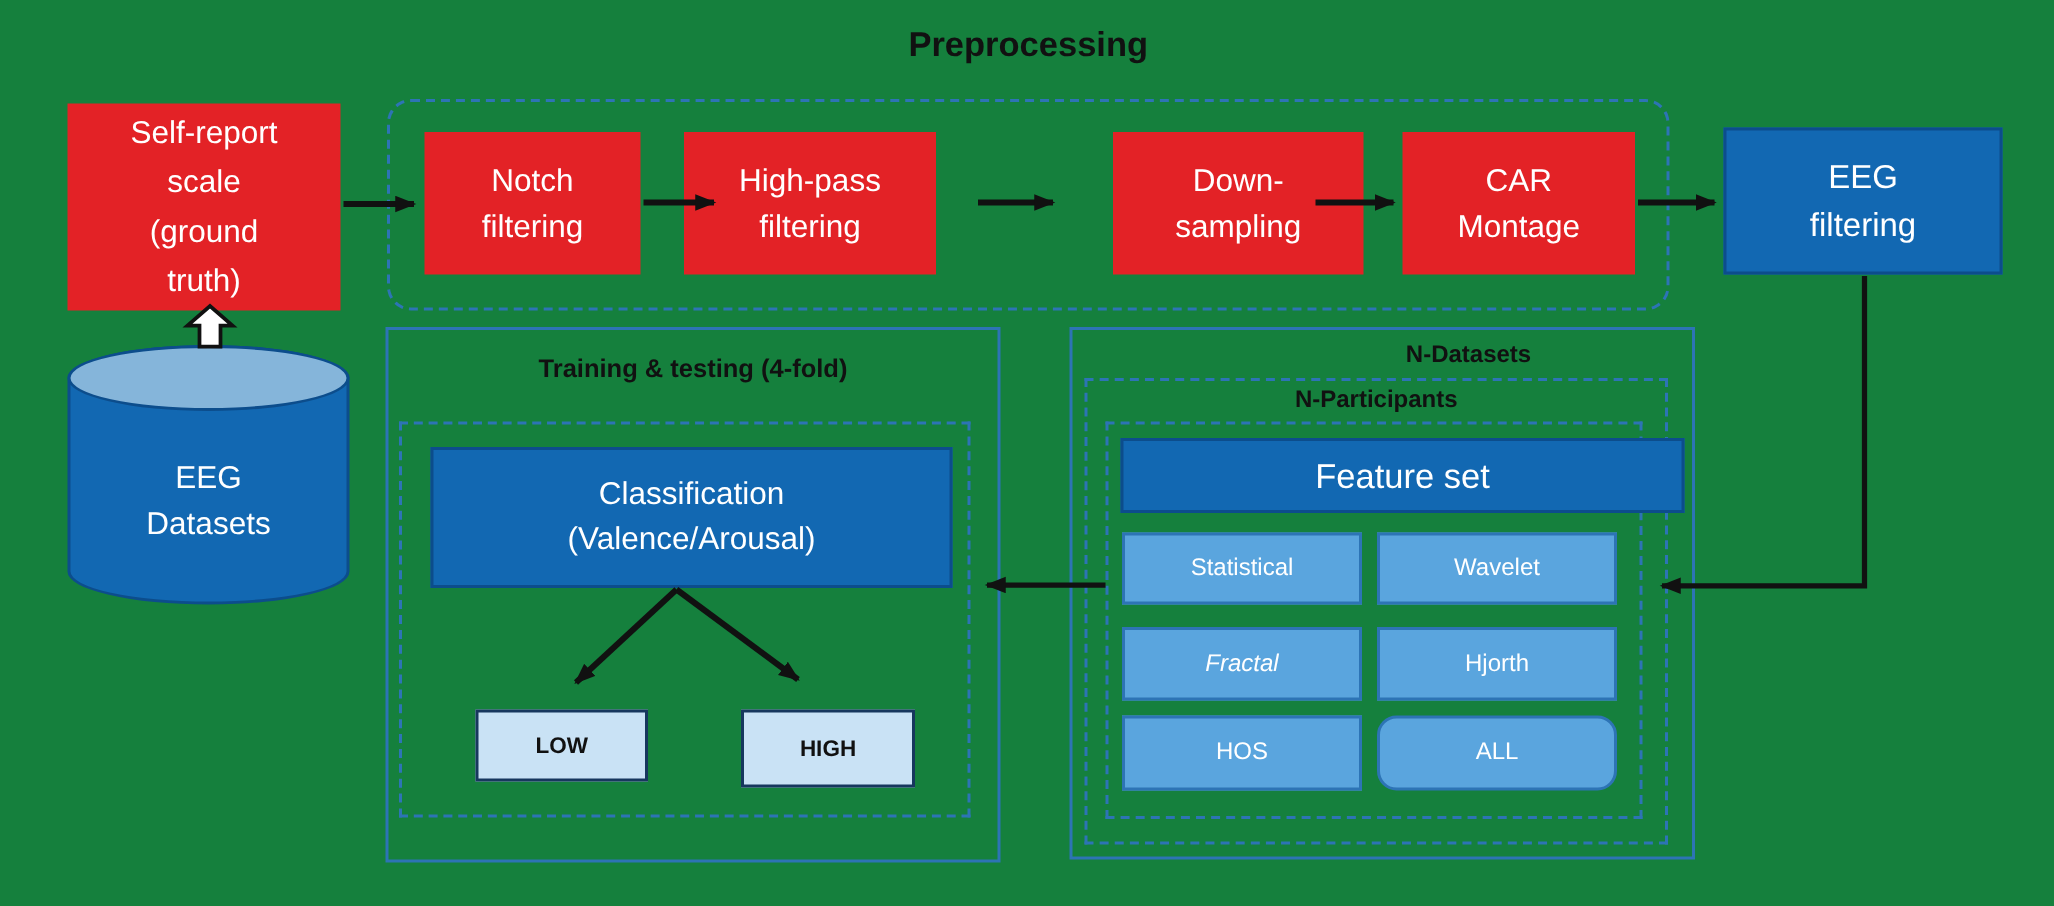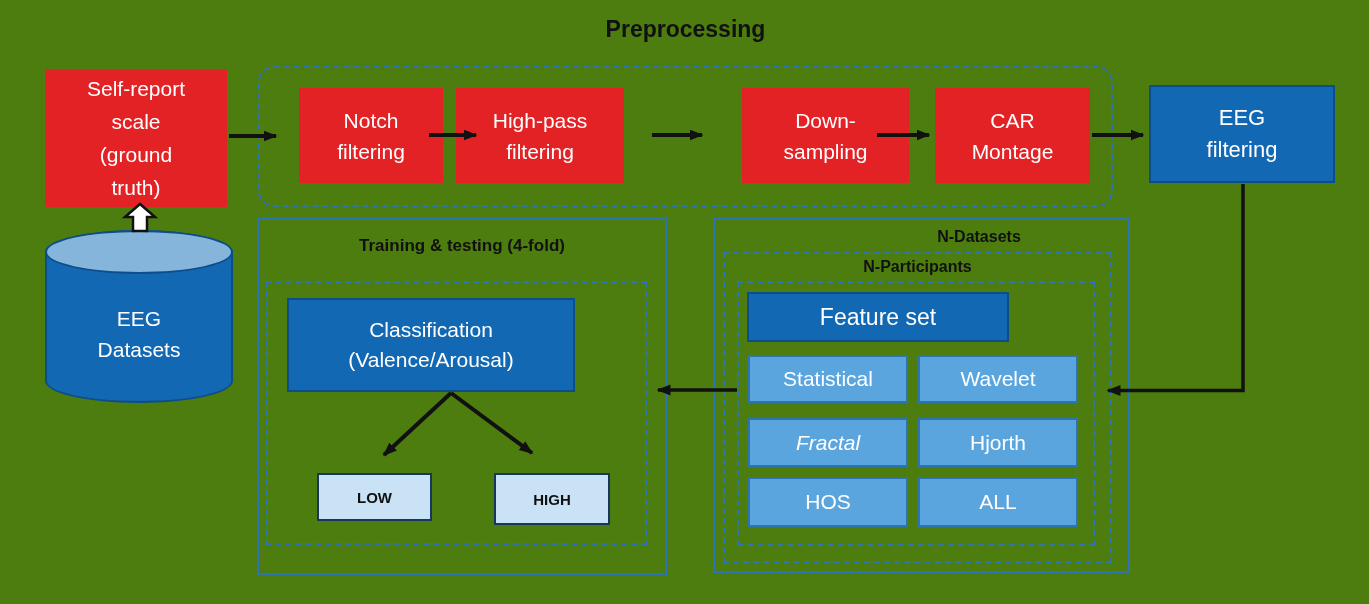--- a/index.html
+++ b/index.html
@@ -1,40 +1,40 @@
 <!DOCTYPE html>
 <html><head>
 <meta charset="utf-8">
 <style>
   html,body{margin:0;padding:0;background:#fff;}
   #canvas{
     position:relative;
     width:1369px;height:604px;
-    background:#4d7c0f;
+    background:#15803d;
     font-family:"Liberation Sans", sans-serif;
     overflow:hidden;
   }
   .abs{position:absolute;box-sizing:border-box;}
   .center-flex{display:flex;flex-direction:column;align-items:center;justify-content:center;text-align:center;}
 
   
   .diagram-title{font-size:23px;font-weight:bold;color:#111;text-align:center;}
   .section-title{font-size:17px;font-weight:bold;color:#111;text-align:center;}
 
   
   .red-box{background:#e32226;color:#fff;}
   .dark-box{background:#1268b2;color:#fff;border:2px solid #0c4d8c;}
   .mid-box{background:#5aa5de;color:#fff;border:2px solid #2d74b5;}
   .light-box{background:#c9e2f5;color:#111;border:2px solid #17375e;}
 
   .red-box .ln{font-size:21px;line-height:31px;}
   .selfreport .ln{font-size:21px;line-height:33px;}
   .dark-box .ln{font-size:22px;line-height:32px;}
   .feature-header{font-size:23px;}
-  .mid-box{font-size:21px;text-align:right;}
+  .mid-box{font-size:16px;text-align:right;}
   .lowhigh{font-size:15px;font-weight:bold;}
 
   
   .dashed-box{border:2px dashed #2d74b5;background:transparent;}
   .solid-box{border:2px solid #2d74b5;background:transparent;}
   .rounded{border-radius:16px;}
 
   
   .cyl-body{
     background:#1268b2;border:2px solid #0c4d8c;
@@ -64,21 +64,21 @@
     <div class="ln">truth)</div>
   </div>
 
   <div class="abs cyl-body" style="left:45px;top:230px;width:188px;height:173px;"></div>
   <div class="abs cyl-top" style="left:45px;top:230px;width:188px;height:44px;"></div>
   <div class="abs cyl-text" style="left:45px;top:303px;width:188px;">
     <div>EEG</div>
     <div>Datasets</div>
   </div>
 
-  <div class="abs red-box center-flex" style="left:299px;top:88px;width:144px;height:95px;">
+  <div class="abs red-box center-flex" style="left:283px;top:88px;width:144px;height:95px;">
     <div class="ln">Notch</div>
     <div class="ln">filtering</div>
   </div>
   <div class="abs red-box center-flex" style="left:456px;top:88px;width:168px;height:95px;">
     <div class="ln">High-pass</div>
     <div class="ln">filtering</div>
   </div>
   <div class="abs red-box center-flex" style="left:708px;top:88px;width:167px;height:95px;margin-left:34px;">
     <div class="ln">Down-</div>
     <div class="ln">sampling</div>
@@ -90,60 +90,60 @@
 
   <div class="abs dark-box center-flex" style="left:1149px;top:85px;width:186px;height:98px;">
     <div class="ln">EEG</div>
     <div class="ln">filtering</div>
   </div>
 
   <div class="abs solid-box" style="left:257px;top:218px;width:410px;height:357px;"></div>
   <div class="abs section-title" style="left:257px;top:236px;width:410px;">Training &amp; testing (4-fold)</div>
   <div class="abs dashed-box" style="left:266px;top:281px;width:381px;height:264px;"></div>
 
-  <div class="abs dark-box center-flex" style="left:287px;top:298px;width:288px;height:94px;">
+  <div class="abs dark-box center-flex" style="left:287px;top:298px;width:348px;height:94px;">
     <div class="ln" style="font-size:21px;line-height:30px;">Classification</div>
     <div class="ln" style="font-size:21px;line-height:30px;">(Valence/Arousal)</div>
   </div>
 
   <div class="abs light-box lowhigh center-flex" style="left:317px;top:473px;width:115px;height:48px;">
     <div>LOW</div>
   </div>
   <div class="abs light-box lowhigh center-flex" style="left:494px;top:473px;width:116px;height:52px;">
     <div>HIGH</div>
   </div>
 
   <div class="abs solid-box" style="left:713px;top:218px;width:417px;height:355px;"></div>
   <div class="abs section-title" style="left:713px;top:228px;width:470px;font-size:16px;margin-left:31px;">N-Datasets</div>
 
   <div class="abs dashed-box" style="left:723px;top:252px;width:389px;height:311px;"></div>
   <div class="abs section-title" style="left:723px;top:258px;width:389px;font-size:16px;">N-Participants</div>
 
   <div class="abs dashed-box" style="left:737px;top:281px;width:358px;height:265px;"></div>
 
-  <div class="abs dark-box center-flex feature-header" style="left:747px;top:292px;width:262px;height:50px;align-items:center;">
+  <div class="abs dark-box center-flex feature-header" style="left:747px;top:292px;width:376px;height:50px;align-items:center;">
     <div>Feature set</div>
   </div>
 
   <div class="abs mid-box center-flex" style="left:748px;top:355px;width:160px;height:48px;">
     <div>Statistical</div>
   </div>
   <div class="abs mid-box center-flex" style="left:918px;top:355px;width:160px;height:48px;">
     <div>Wavelet</div>
   </div>
   <div class="abs mid-box center-flex" style="left:748px;top:418px;width:160px;height:49px;font-style:italic;">
     <div>Fractal</div>
   </div>
   <div class="abs mid-box center-flex" style="left:918px;top:418px;width:160px;height:49px;">
     <div>Hjorth</div>
   </div>
   <div class="abs mid-box center-flex" style="left:748px;top:477px;width:160px;height:50px;">
     <div>HOS</div>
   </div>
-  <div class="abs mid-box center-flex" style="left:918px;top:477px;width:160px;height:50px;">
+  <div class="abs mid-box center-flex" style="left:918px;top:477px;width:160px;height:50px;border-radius:13px;">
     <div>ALL</div>
   </div>
 
   <svg class="overlay" width="1369" height="604" viewBox="0 0 1369 604">
     <defs>
       <marker id="ah" markerUnits="userSpaceOnUse" markerWidth="16" markerHeight="13" refX="12.5" refY="5.5" orient="auto">
         <path d="M0,0 L14,5.5 L0,11 Z" fill="#111"></path>
       </marker>
     </defs>
 

